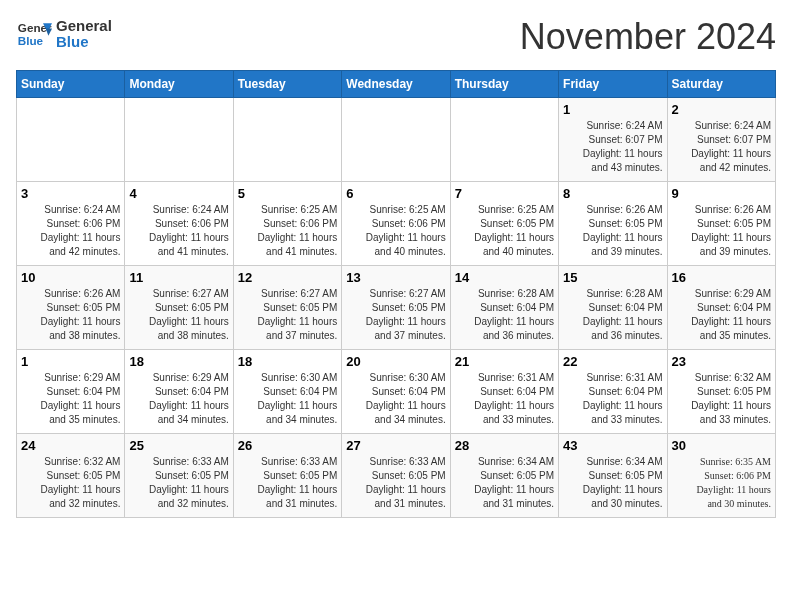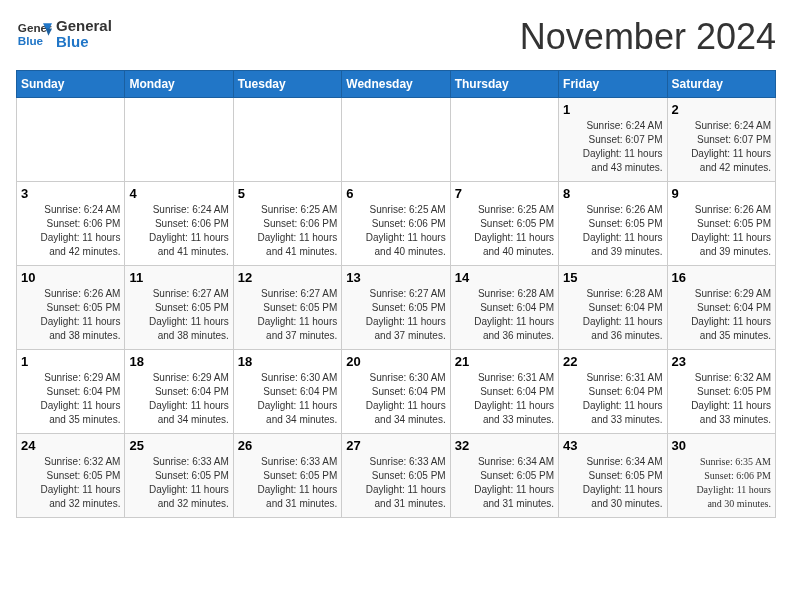--- a/index.html
+++ b/index.html
@@ -313,21 +313,21 @@
 and 31 minutes.</div>
         </td>
         <td>
           <span class="day-num">27</span>
           <div class="day-info" style="white-space: pre-line;">Sunrise: 6:33 AM
 Sunset: 6:05 PM
 Daylight: 11 hours
 and 31 minutes.</div>
         </td>
         <td>
-          <span class="day-num">32</span>
+          <span class="day-num">28</span>
           <div class="day-info" style="white-space: pre-line;">Sunrise: 6:34 AM
 Sunset: 6:05 PM
 Daylight: 11 hours
 and 31 minutes.</div>
         </td>
         <td>
           <span class="day-num">43</span>
           <div class="day-info" style="white-space: pre-line;">Sunrise: 6:34 AM
 Sunset: 6:05 PM
 Daylight: 11 hours

